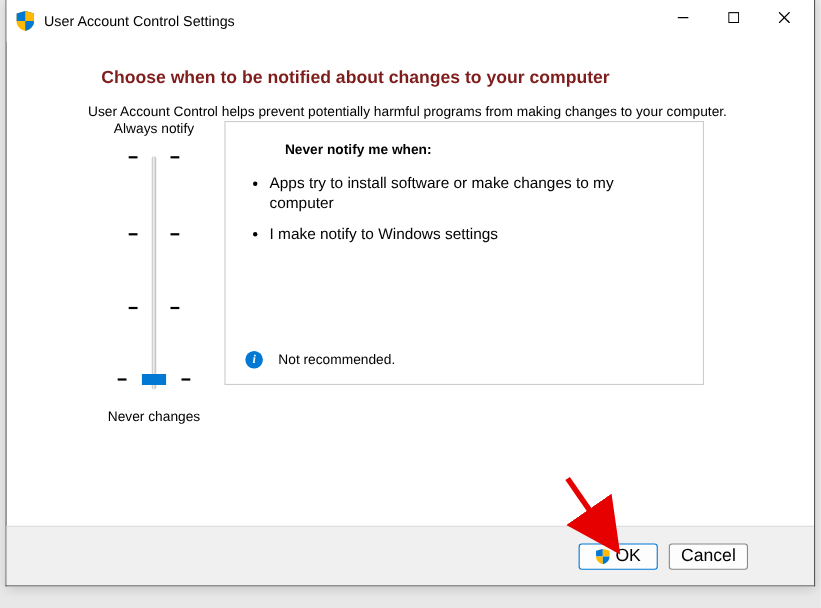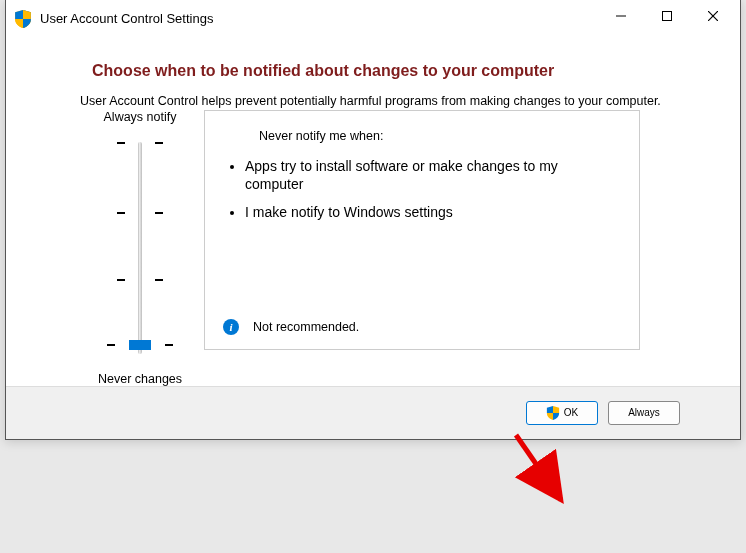--- a/index.html
+++ b/index.html
@@ -6,21 +6,21 @@
   html, body {
     margin: 0; padding: 0;
     width: 746px; height: 553px;
     font-family: "Segoe UI", Arial, sans-serif;
     font-size: 12px;
     background: #e8e8e8;
   }
   .window {
     position: absolute;
     left: 5px; top: 0;
-    width: 736px; height: 440px;
+    width: 736px; height: 533px;
     background: #fff;
     border: 1px solid #555;
     border-top: none;
     display: flex;
     flex-direction: column;
     box-shadow: 0 2px 10px rgba(0,0,0,0.15);
   }
   .titlebar {
     height: 38px;
     display: flex;
@@ -116,21 +116,21 @@
   .tick.t3::before { left:-10px; width:8px;}
   .tick.t3::after  { right:-10px; width:8px;}
   .info-box {
     border: 1px solid #ccc;
     width: 436px;
     height: 240px;
     padding: 18px 28px 12px 18px;
     position: relative;
     margin-left: 4px;
   }
-  .info-title { font-weight: 400; font-size: 12.5px; margin-bottom: 14px; padding-left: 36px; }
+  .info-title { font-weight: 700; font-size: 12.5px; margin-bottom: 14px; padding-left: 36px; }
   .info-list { margin: 0; padding-left: 22px; }
   .info-list li { font-size: 14px; margin-bottom: 10px; line-height: 1.3; }
   .info-footer {
     position: absolute;
     left: 18px; bottom: 14px;
     display: flex; align-items: center;
     font-size: 12.5px;
   }
   .info-footer .i-icon {
     width: 16px; height: 16px;
@@ -153,21 +153,21 @@
     justify-content: flex-end;
     padding-right: 60px;
     gap: 10px;
   }
   .btn {
     min-width: 72px;
     height: 24px;
     border: 1px solid #888;
     background: #fdfdfd;
     border-radius: 3px;
-    font-size: 10px;
+    font-size: 16px;
     display: flex; align-items: center; justify-content: center;
     cursor: pointer;
     padding: 0 10px;
   }
   .btn.ok { border-color: #0078d4; }
   .shield-icon { width: 14px; height: 14px; margin-right: 4px; }
   .arrow-annot {
     position: absolute;
     left: 500px; top: 430px;
     pointer-events: none;
@@ -249,21 +249,21 @@
         <svg viewBox="0 0 16 16">
           <path d="M8 0 L1 2 V8 L8 8 Z" fill="#0078d4"></path>
           <path d="M8 0 L15 2 V8 L8 8 Z" fill="#ffb900"></path>
           <path d="M1 8 L8 8 V16 C4 15 1 12 1 8 Z" fill="#ffb900"></path>
           <path d="M8 8 L15 8 V8 C15 12 12 15 8 16 V8 Z" fill="#0078d4"></path>
         </svg>
       </span>
       <span>OK</span>
     </div>
     <div class="btn">
-      <span>Always</span>
+      <span>Cancel</span>
     </div>
   </div>
 
   <svg class="arrow-annot" width="80" height="90">
     <defs>
       <marker id="ah" markerWidth="12" markerHeight="12" refX="9" refY="5" orient="auto">
         <path d="M0,0 L10,5 L0,10 Z" fill="#e60000"></path>
       </marker>
     </defs>
     <line x1="10" y1="5" x2="55" y2="70" stroke="#e60000" stroke-width="5" marker-end="url(#ah)"></line>

